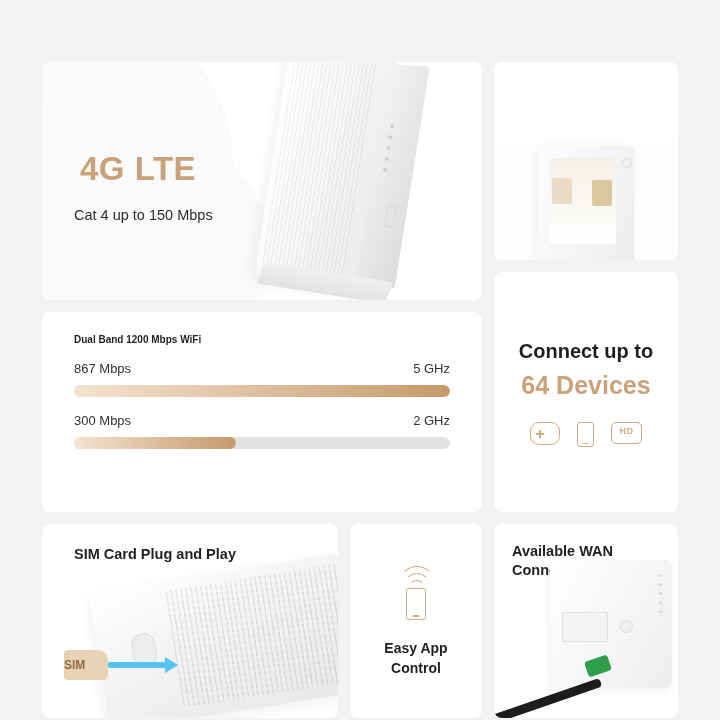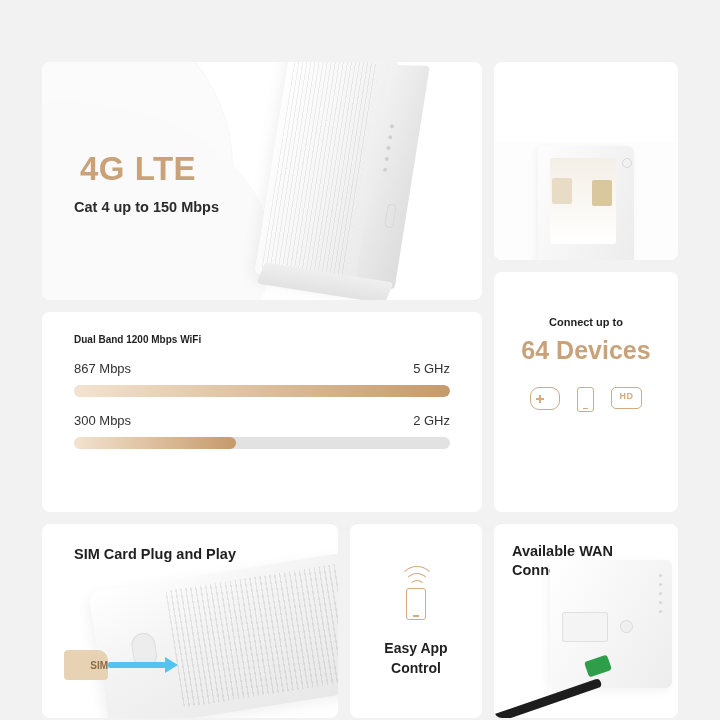--- a/index.html
+++ b/index.html
@@ -60,22 +60,22 @@
     font-size: 33px;
     font-weight: bold;
     color: #c9a27a;
     letter-spacing: .5px;
     line-height: 1;
     margin: 6px;
   }
   .hero-sub {
     font-size: 14.5px;
     color: #2b2b2b;
-    margin: 14px 0 0 0;
-    font-weight: 700;
+    margin: 22px 0 0 0;
+    font-weight: 400;
   }
   
   .hero-router {
     position: absolute;
     right: 18px; top: -10px;
     width: 230px; height: 250px;
   }
   .hero-router .body {
     position: absolute;
     left: 38px; top: 0;
@@ -182,24 +182,24 @@
     border: 1px solid #d9d9d9;
   }
 
   
   #card-devices {
     left: 452px; top: 210px;
     width: 184px; height: 240px;
   }
   .dev-head {
     text-align: center;
-    font-size: 11px;
+    font-size: 20px;
     font-weight: bold;
     color: #1f1f1f;
-    margin-top: 44px;
+    margin-top: 68px;
   }
   .dev-count {
     text-align: center;
     font-size: 25px;
     font-weight: bold;
     color: #c9a27a;
     margin-top: 8px;
   }
   .dev-icons {
     display: flex;
@@ -316,22 +316,22 @@
     line-height: 1.6;
   }
   .sim-chip {
     position: absolute;
     left: 22px; top: 126px;
     width: 44px; height: 30px;
     background: #e7d3b4;
     border-radius: 4px 10px 4px 4px;
     display: flex;
     align-items: center;
-    justify-content: flex-end;
-    font-size: 10px;
+    justify-content: flex-start;
+    font-size: 12px;
     color: #8c6b45;
     font-weight: bold;
   }
   .sim-arrow {
     position: absolute;
     left: 66px; top: 138px;
     width: 58px; height: 6px;
     background: #56c2ef;
     border-radius: 2px;
   }

